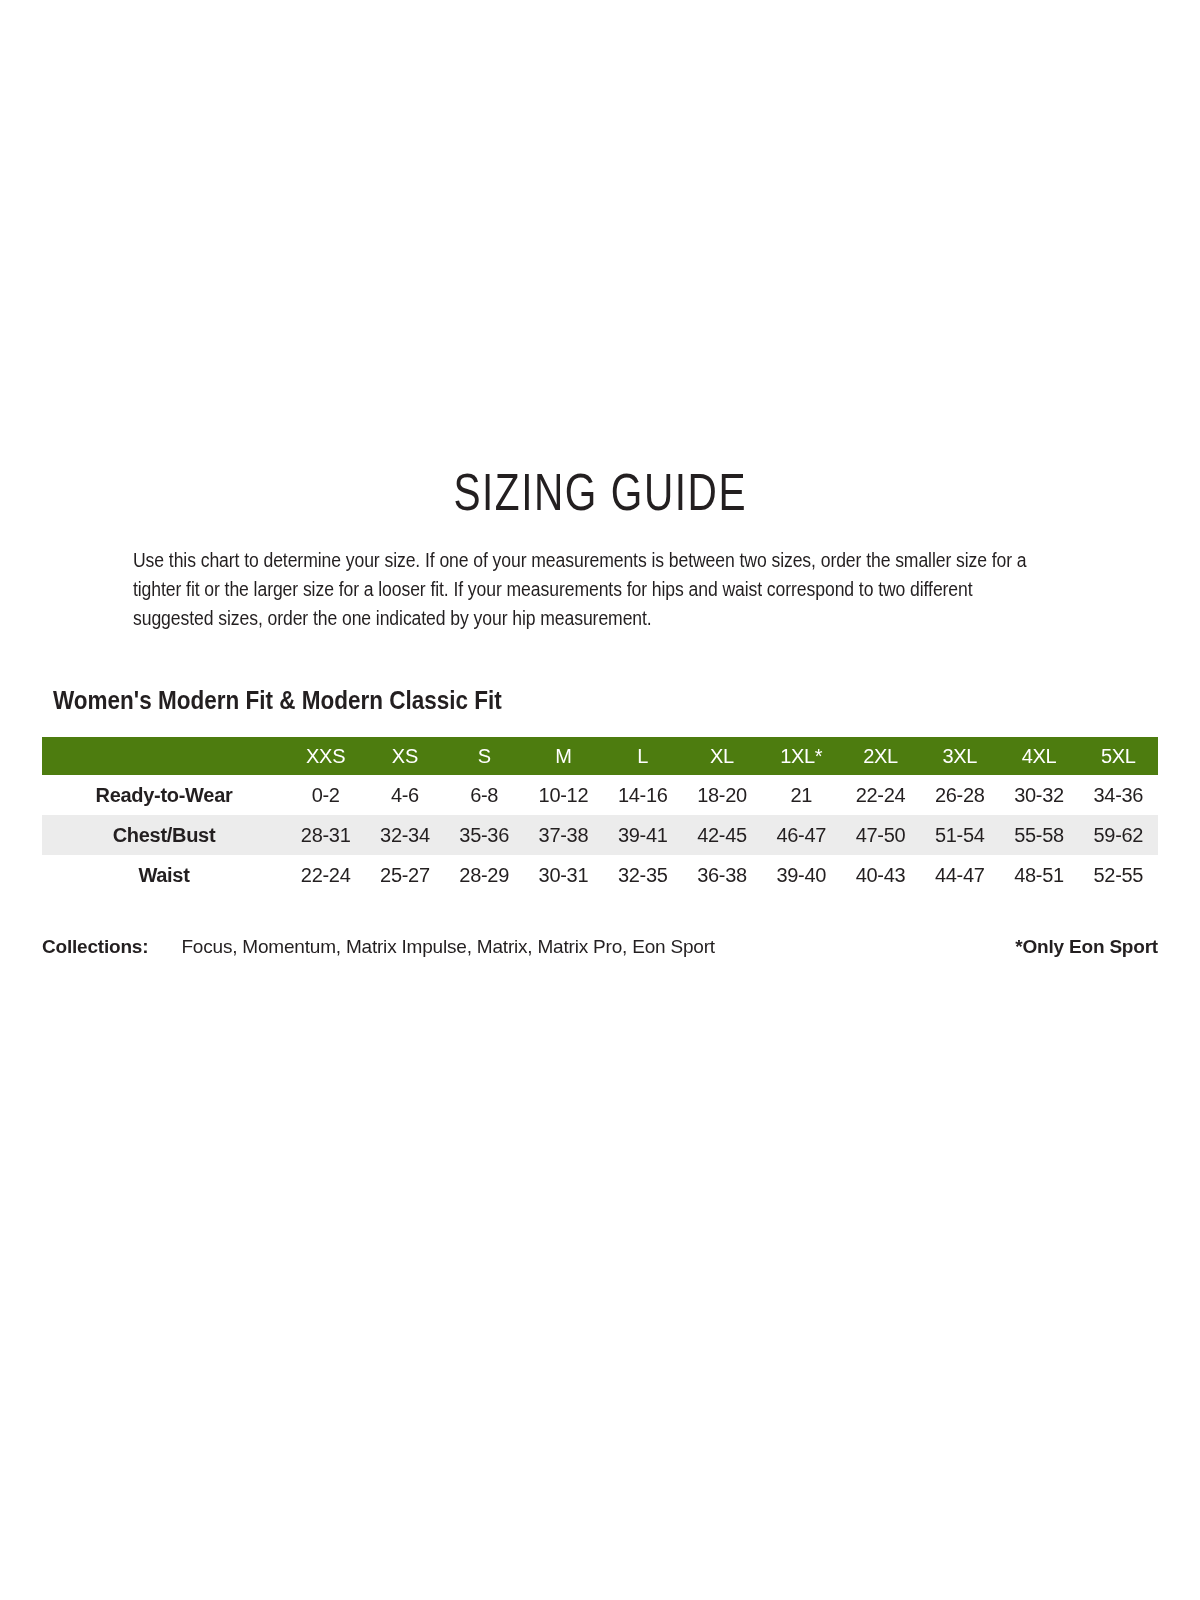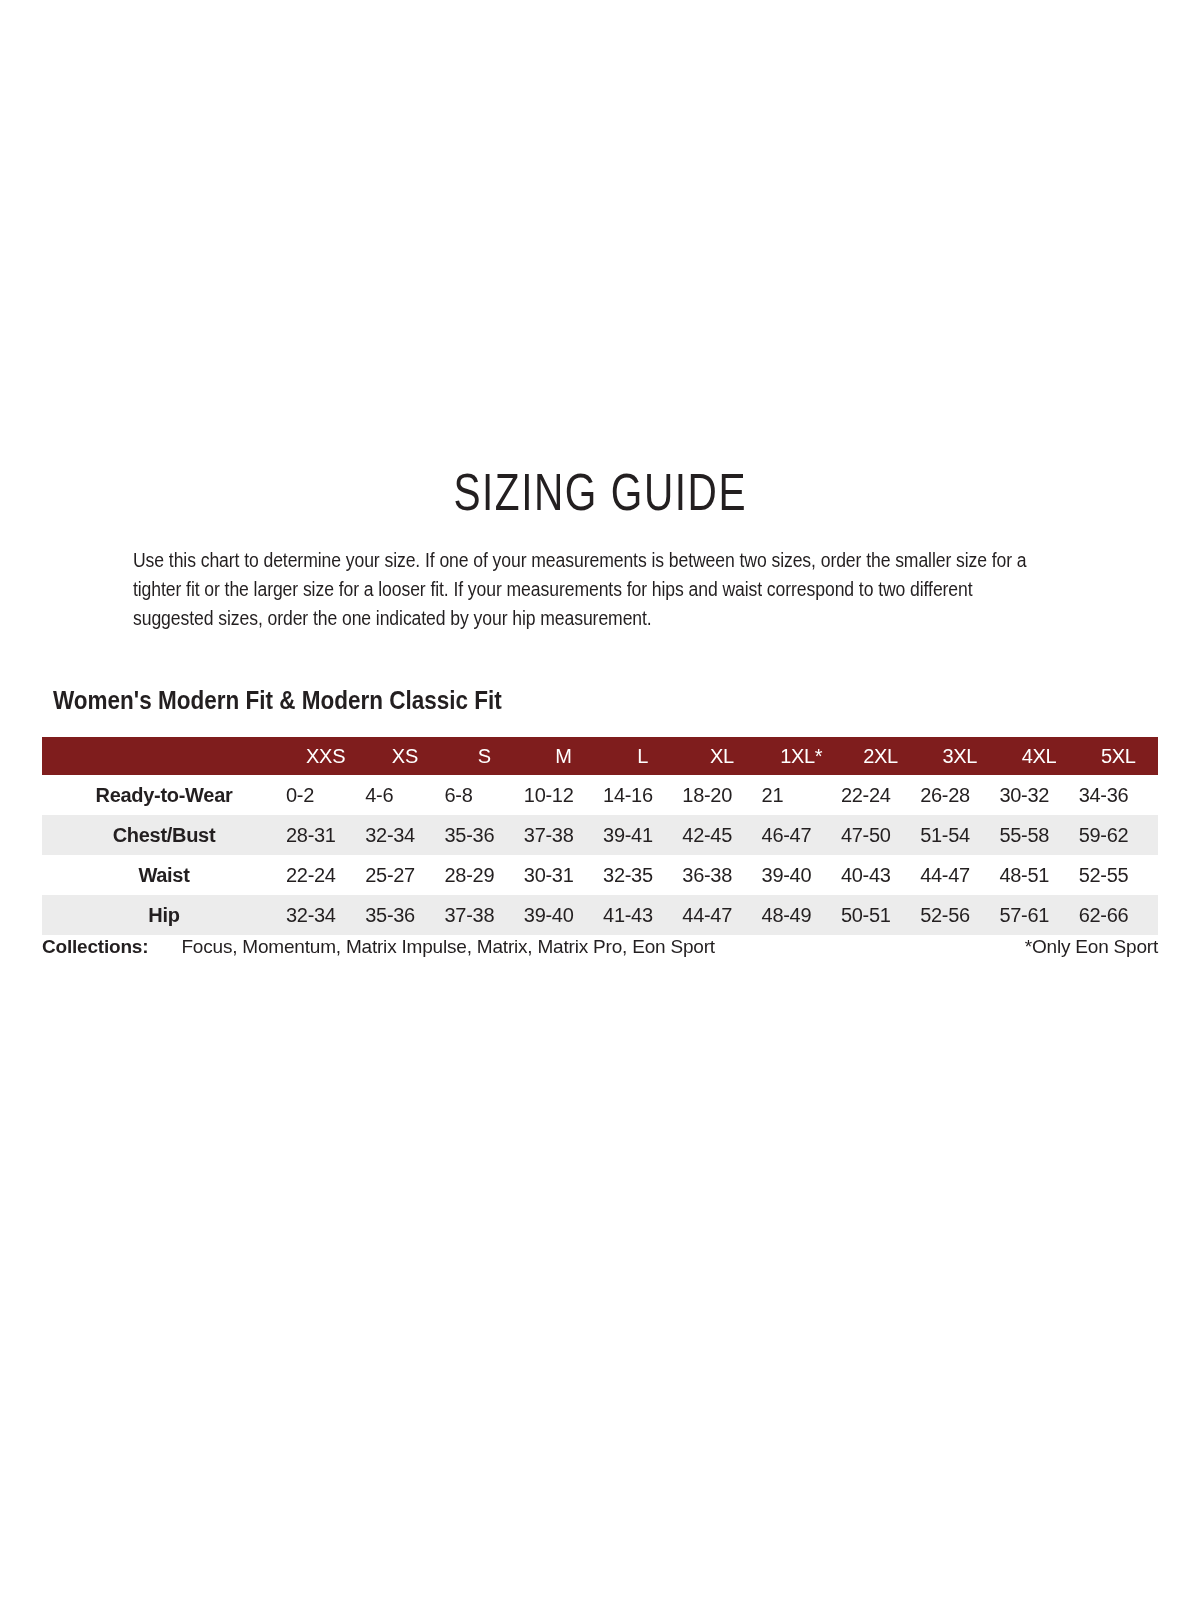--- a/index.html
+++ b/index.html
@@ -72,57 +72,58 @@
     width: 1116px;
     border-collapse: collapse;
     table-layout: fixed;
     font-size: 20px;
     letter-spacing: -0.3px;
   }
   .size-table col.label-col { width: 244px; }
   .size-table col.size-col  { width: 79.27px; }
   .size-table thead tr {
     height: 38px;
-    background: #7f1d1d;
+    background: #4d7c0f;
   }
   .size-table thead th {
     color: #ffffff;
     font-weight: 400;
     text-align: center;
     padding: 0;
     vertical-align: middle;
   }
   .size-table tbody tr { height: 40px; margin-top: 24px; }
   .size-table tbody tr:nth-child(even) { background: #ececec; }
   .size-table tbody th {
     font-weight: 700;
     text-align: center;
     padding: 0;
     vertical-align: middle;
   }
   .size-table tbody td {
     font-weight: 400;
+    text-align: center;
     padding: 0;
     vertical-align: middle;
   }
   
   .footnote-line {
     position: absolute;
     top: 936px;
     left: 42px;
     width: 1116px;
     display: flex;
     justify-content: space-between;
     align-items: baseline;
     font-size: 19px;
     letter-spacing: -0.2px;
   }
   .footnote-line .collections-label { font-weight: 700; }
   .footnote-line .collections-value { font-weight: 400; margin-left: 28px; }
-  .footnote-line .asterisk-note { font-weight: 400; }
+  .footnote-line .asterisk-note { font-weight: 700; }
 </style>
 </head>
 <body>
 
 <div class="page">
 
   <h1 class="title"><span class="condense">SIZING GUIDE</span></h1>
 
   <p class="intro">Use this chart to determine your size. If one of your measurements is between two sizes, order the smaller size for a tighter fit or the larger size for a looser fit. If your measurements for hips and waist correspond to two different suggested sizes, order the one indicated by your hip measurement.</p>
 
@@ -195,34 +196,20 @@
         <td>28-29</td>
         <td>30-31</td>
         <td>32-35</td>
         <td>36-38</td>
         <td>39-40</td>
         <td>40-43</td>
         <td>44-47</td>
         <td>48-51</td>
         <td>52-55</td>
       </tr>
-      <tr>
-        <th>Hip</th>
-        <td>32-34</td>
-        <td>35-36</td>
-        <td>37-38</td>
-        <td>39-40</td>
-        <td>41-43</td>
-        <td>44-47</td>
-        <td>48-49</td>
-        <td>50-51</td>
-        <td>52-56</td>
-        <td>57-61</td>
-        <td>62-66</td>
-      </tr>
     </tbody>
   </table>
 
   <div class="footnote-line">
     <div>
       <span class="collections-label">Collections:</span>
       <span class="collections-value">Focus, Momentum, Matrix Impulse, Matrix, Matrix Pro, Eon Sport</span>
     </div>
     <div class="asterisk-note">*Only Eon Sport</div>
   </div>

